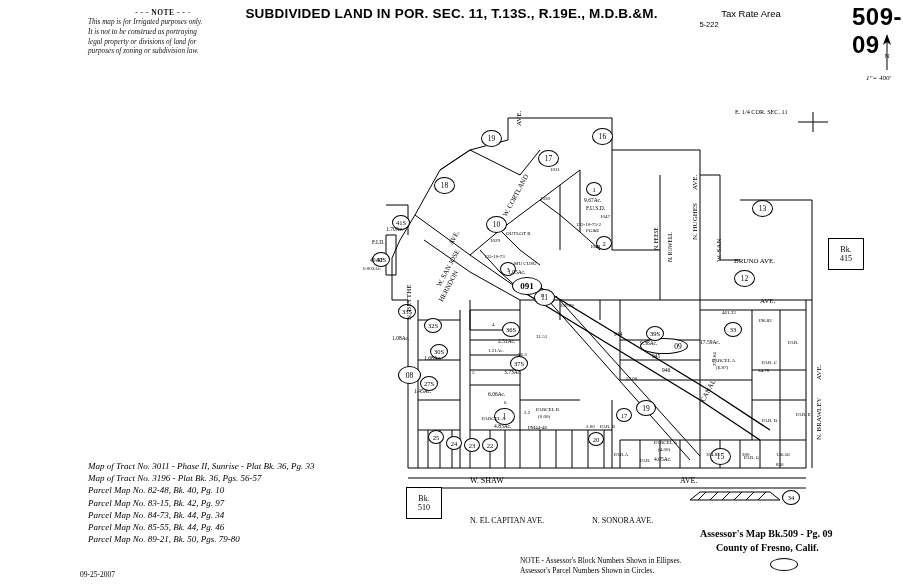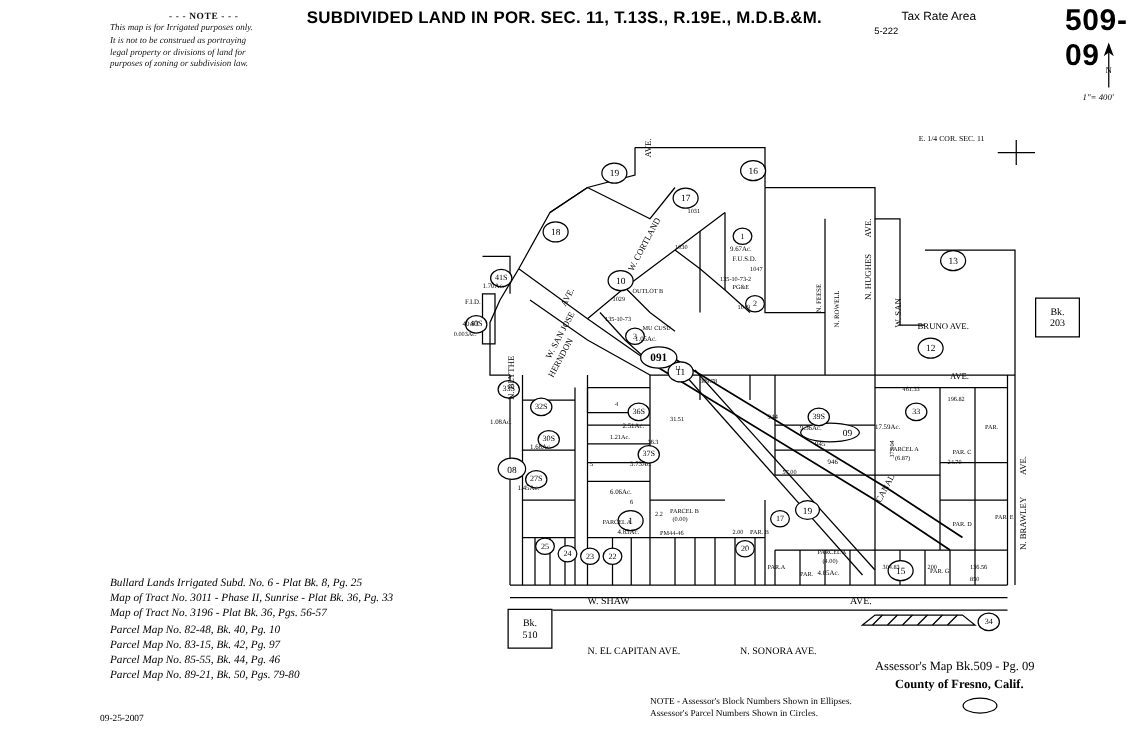--- a/index.html
+++ b/index.html
@@ -17,21 +17,21 @@
   #sheet-no{left:812px;top:3px;font-size:24px;font-weight:bold;letter-spacing:.5px;margin-left:40px;}
   
   #north-arrow{left:875px;top:32px;width:24px;height:40px;}
   #scale-label{left:866px;top:74px;font-size:7px;font-style:italic;font-family:"Liberation Serif",serif;}
   #quarter-cor{left:735px;top:108px;font-size:6.2px;font-family:"Liberation Serif",serif;}
   
   #legend{left:88px;top:460px;font-family:"Liberation Serif",serif;font-style:italic;
           font-size:9px;line-height:12.2px;color:#000;}
   #date-stamp{left:80px;top:570px;font-size:7.5px;font-family:"Liberation Serif",serif;}
   
-  #assessor-map{left:700px;top:528px;font-size:10px;font-weight:normal;font-family:"Liberation Serif",serif;}
+  #assessor-map{left:700px;top:528px;font-size:10px;font-weight:bold;font-family:"Liberation Serif",serif;}
   #assessor-county{left:716px;top:542px;font-size:10px;font-weight:bold;font-family:"Liberation Serif",serif;}
   #bottom-note{left:520px;top:556px;font-size:7.4px;font-family:"Liberation Serif",serif;line-height:10px;}
   
   #note-ellipse{left:770px;top:558px;width:26px;height:11px;border:1px solid #000;border-radius:50%;}
   
   .lbl{font-family:"Liberation Serif",serif;font-size:6px;line-height:1.05;white-space:nowrap;}
   .lbl.s5{font-size:5px;}
   .lbl.s55{font-size:5.5px;}
   .lbl.s7{font-size:7px;}
   .lbl.s8{font-size:8px;}
@@ -181,21 +181,21 @@
   </g>
 </svg>
 </div>
 
 <div class="abs ellip" style="left:512px;top:277px;width:28px;height:16px;font-size:9px;font-weight:bold;">
   <span>091</span>
 </div>
 
 <div class="abs bkbox" style="left:828px;top:238px;width:34px;height:30px;">
   <span>Bk.</span>
-  <span>203</span>
+  <span>415</span>
 </div>
 <div class="abs bkbox" style="left:406px;top:487px;width:34px;height:30px;">
   <span>Bk.</span>
   <span>510</span>
 </div>
 
 <div id="block-ellipses">
     <div class="abs ellip" style="left: 481px; top: 130px; width: 19px; height: 15px;">19</div>
     <div class="abs ellip" style="left: 592px; top: 128px; width: 19px; height: 15px;">16</div>
     <div class="abs ellip" style="left: 434px; top: 177px; width: 19px; height: 15px;">18</div>
@@ -319,25 +319,25 @@
     <div class="abs lbl s5" style="left: 504px; top: 400px;">6</div>
     <div class="abs lbl s5" style="left: 472px; top: 370px;">5</div>
     <div class="abs lbl s5" style="left: 492px; top: 322px;">4</div>
     <div class="abs lbl s5" style="left: 540px; top: 293px;">11</div>
     <div class="abs lbl s5" style="left: 524px; top: 410px;">2.2</div>
     <div class="abs lbl s5" style="left: 614px; top: 452px;">PAR.A</div>
     <div class="abs lbl s5" style="left: 640px; top: 458px;">PAR.</div>
   </div>
 
 <div class="abs" id="legend">
-  <div>Bullard Lands Irrigated Subd. No. 6 - Plat Bk. 8, Pg. 25</div>
   <div>Map of Tract No. 3011 - Phase II, Sunrise - Plat Bk. 36, Pg. 33</div>
   <div>Map of Tract No. 3196 - Plat Bk. 36, Pgs. 56-57</div>
   <div>Parcel Map No. 82-48, Bk. 40, Pg. 10</div>
   <div>Parcel Map No. 83-15, Bk. 42, Pg. 97</div>
+  <div>Parcel Map No. 84-73, Bk. 44, Pg. 34</div>
   <div>Parcel Map No. 85-55, Bk. 44, Pg. 46</div>
   <div>Parcel Map No. 89-21, Bk. 50, Pgs. 79-80</div>
 </div>
 <div class="abs" id="date-stamp">09-25-2007</div>
 
 <div class="abs" id="assessor-map">Assessor's Map  Bk.509 - Pg. 09</div>
 <div class="abs" id="assessor-county">County of Fresno, Calif.</div>
 <div class="abs" id="bottom-note">
   <div>NOTE - Assessor's  Block Numbers  Shown in Ellipses.</div>
   <div>Assessor's  Parcel Numbers  Shown in Circles.</div>

